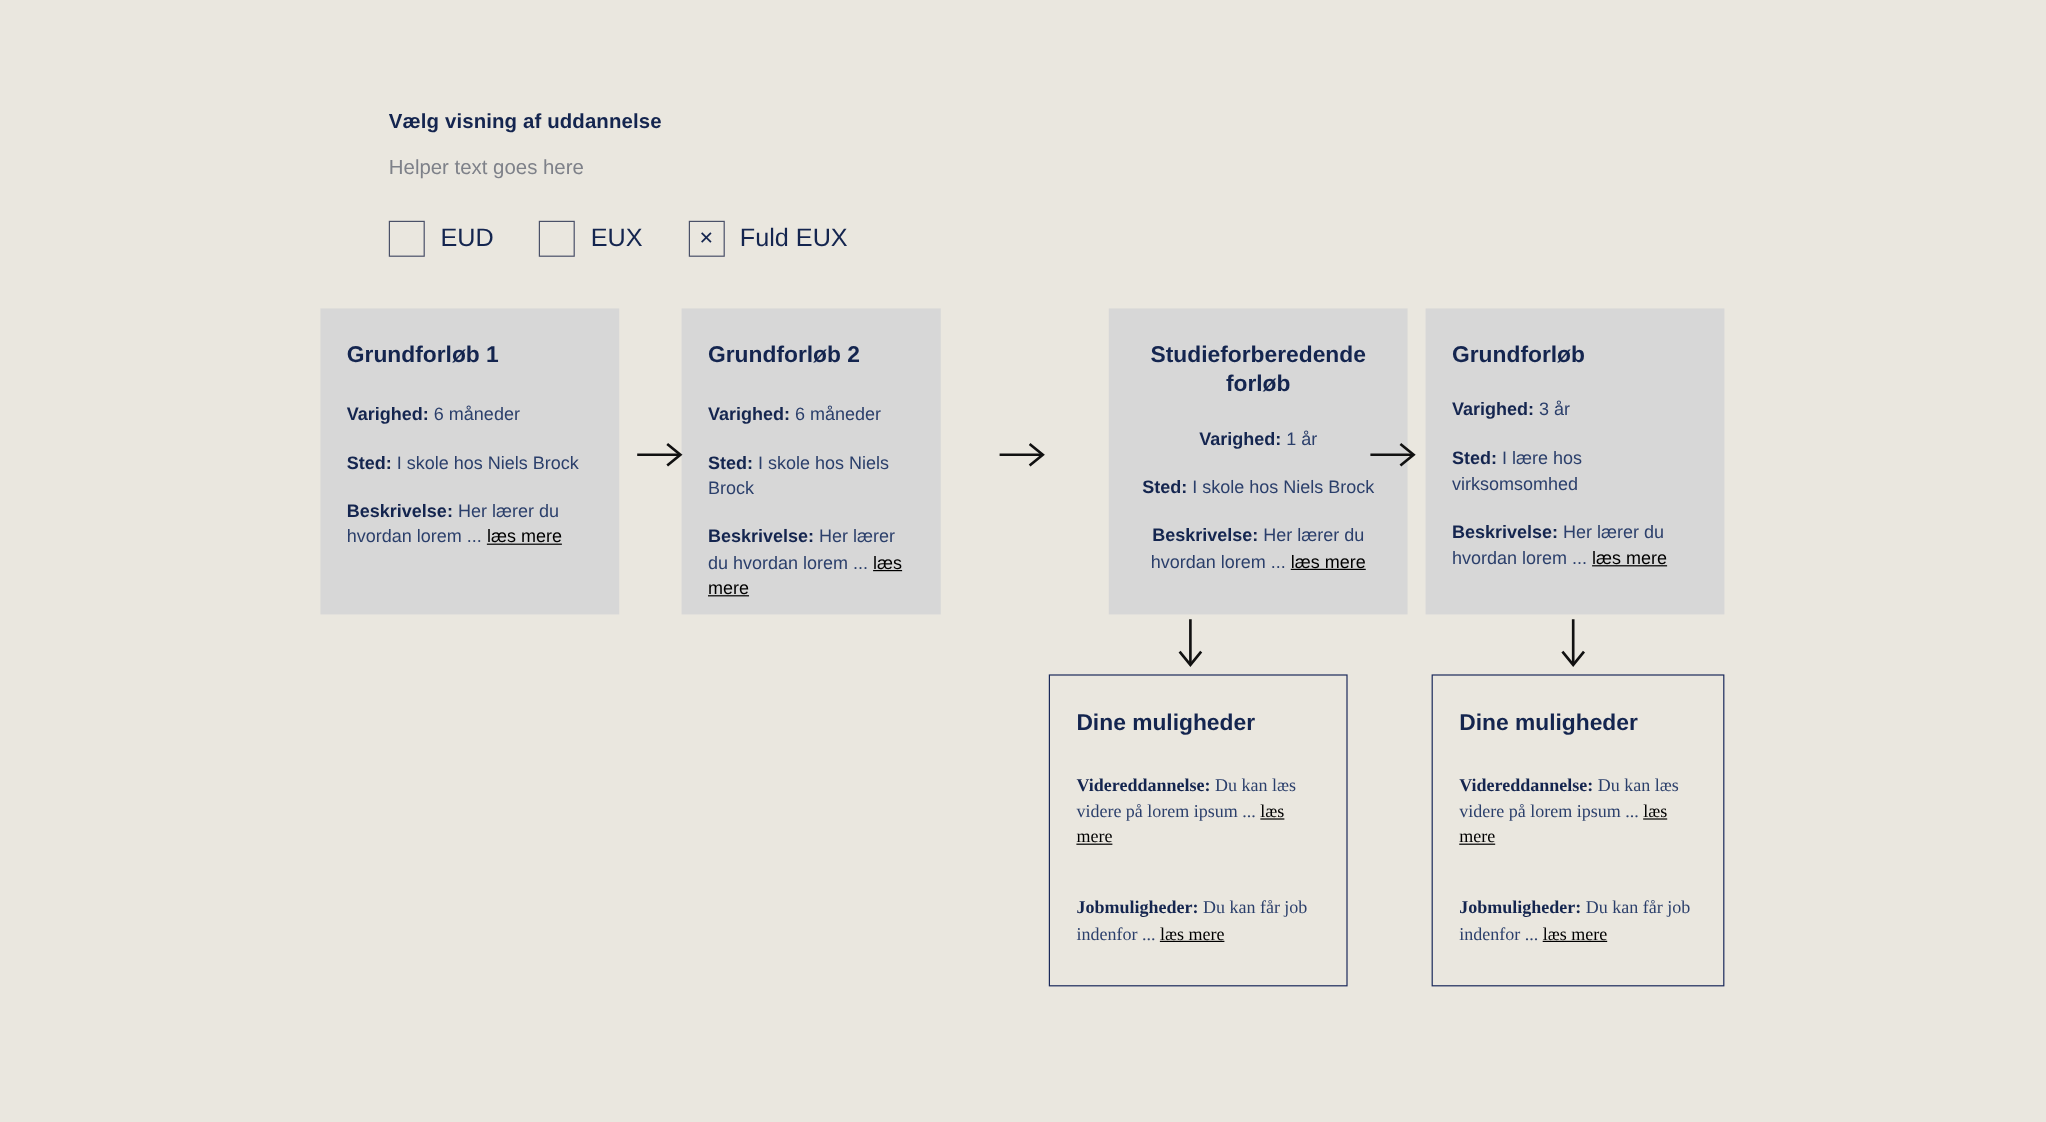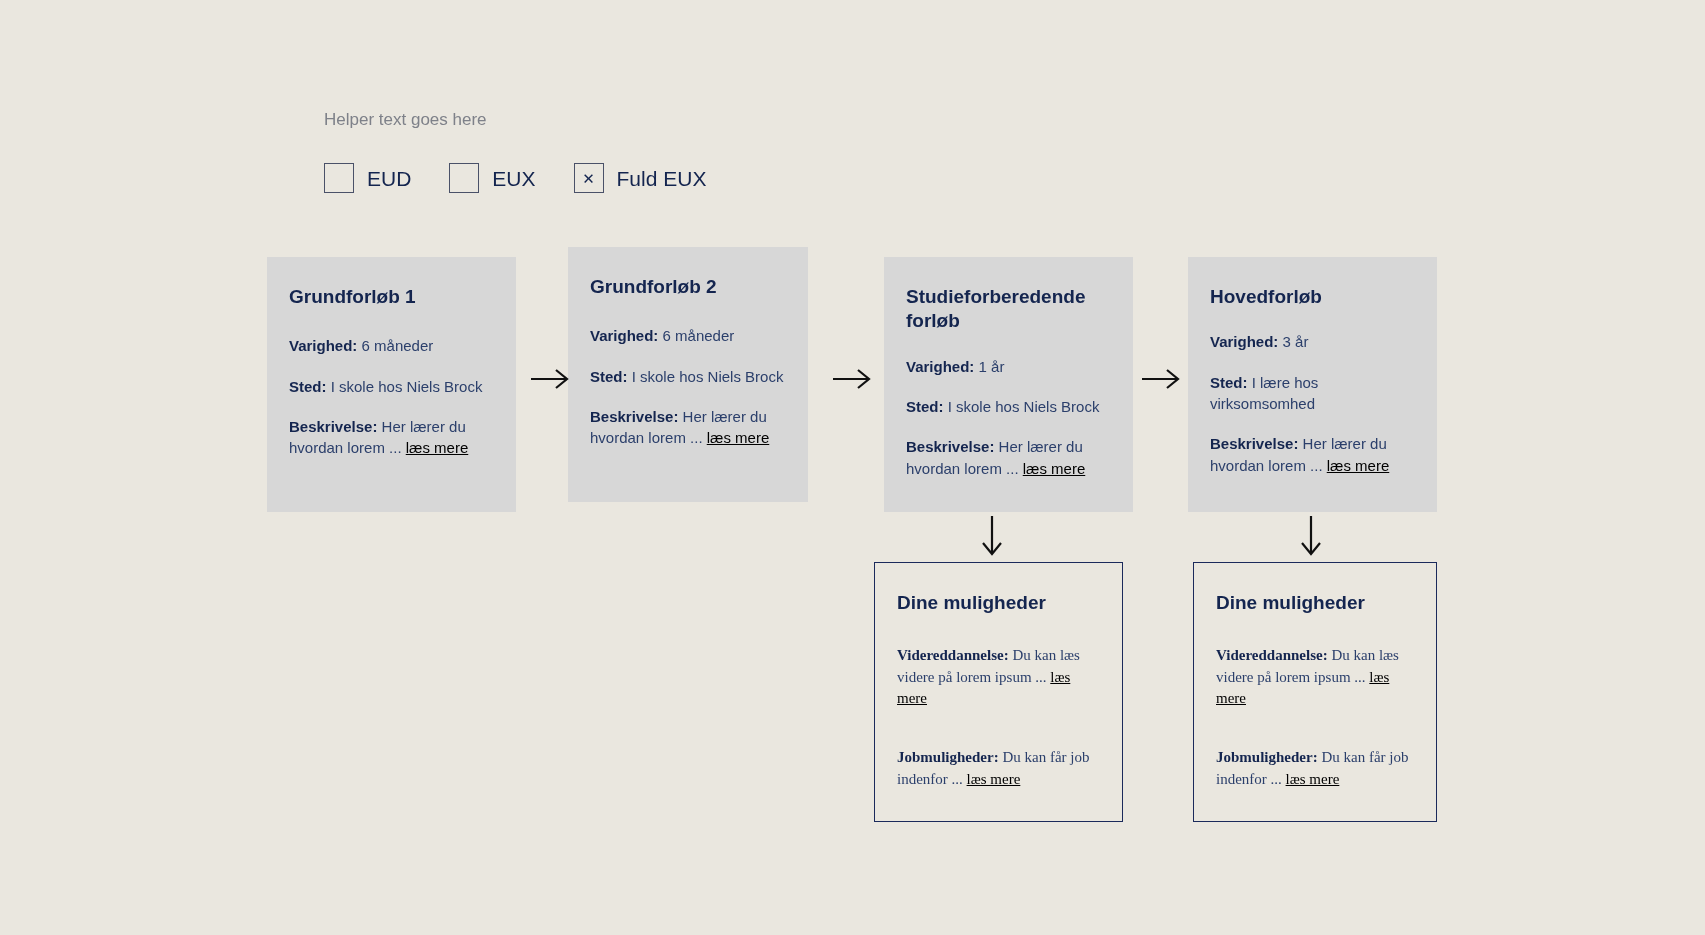--- a/index.html
+++ b/index.html
@@ -106,22 +106,22 @@
     color: #14254f;
   }
   .read-more {
     color: #000000;
     text-decoration: underline;
     cursor: pointer;
   }
 
   
   #card-gf1  { left: 267px;  top: 257px; width: 249px; height: 255px; }
-  #card-gf2  { left: 568px;  top: 247px; width: 240px; height: 255px; }
-  #card-sfb  { left: 884px;  top: 257px; width: 249px; height: 255px; }
+  #card-gf2  { left: 568px;  top: 257px; width: 216px; height: 255px; }
+  #card-sfb  { left: 924px;  top: 257px; width: 249px; height: 255px; text-align: center; }
   #card-hf   { left: 1188px; top: 257px; width: 249px; height: 255px; }
   #card-dm1  { left: 874px;  top: 562px; width: 249px; height: 260px; }
   #card-dm2  { left: 1193px; top: 562px; width: 244px; height: 260px; }
 
   #card-sfb .card-title { margin-bottom: 22px; }
   #card-hf  .card-title { margin-bottom: 22px; }
   #card-dm1 .card-title,
   #card-dm2 .card-title { margin-bottom: 30px; }
   #card-dm1 .card-field,
   #card-dm2 .card-field { margin-bottom: 38px; font-family: Liberation Serif, serif; }
@@ -146,20 +146,21 @@
   #arrow-3 { left: 1140px; top: 366px; }
   #arrow-d1 { left: 979px;  top: 514px; }
   #arrow-d2 { left: 1298px; top: 514px; }
 </style>
 </head>
 <body>
 
 <div class="stage">
 
   <div class="selector">
+    <div class="selector-title">Vælg visning af uddannelse</div>
     <div class="selector-helper">Helper text goes here</div>
 
     <div class="checkbox-row">
 
       <label class="cb-group">
         <span class="cb-box">
           <span class="x-mark"></span>
         </span>
         <span class="cb-label">EUD</span>
       </label>
@@ -226,21 +227,21 @@
       <span>I skole hos Niels Brock</span>
     </div>
     <div class="card-field">
       <b>Beskrivelse:</b>
       <span>Her lærer du hvordan lorem ...</span>
       <a class="read-more">læs mere</a>
     </div>
   </div>
 
   <div class="card" id="card-hf">
-    <div class="card-title">Hovedforløb</div>
+    <div class="card-title">Grundforløb</div>
     <div class="card-field">
       <b>Varighed:</b>
       <span>3 år</span>
     </div>
     <div class="card-field">
       <b>Sted:</b>
       <span>I lære hos virksomsomhed</span>
     </div>
     <div class="card-field">
       <b>Beskrivelse:</b>

